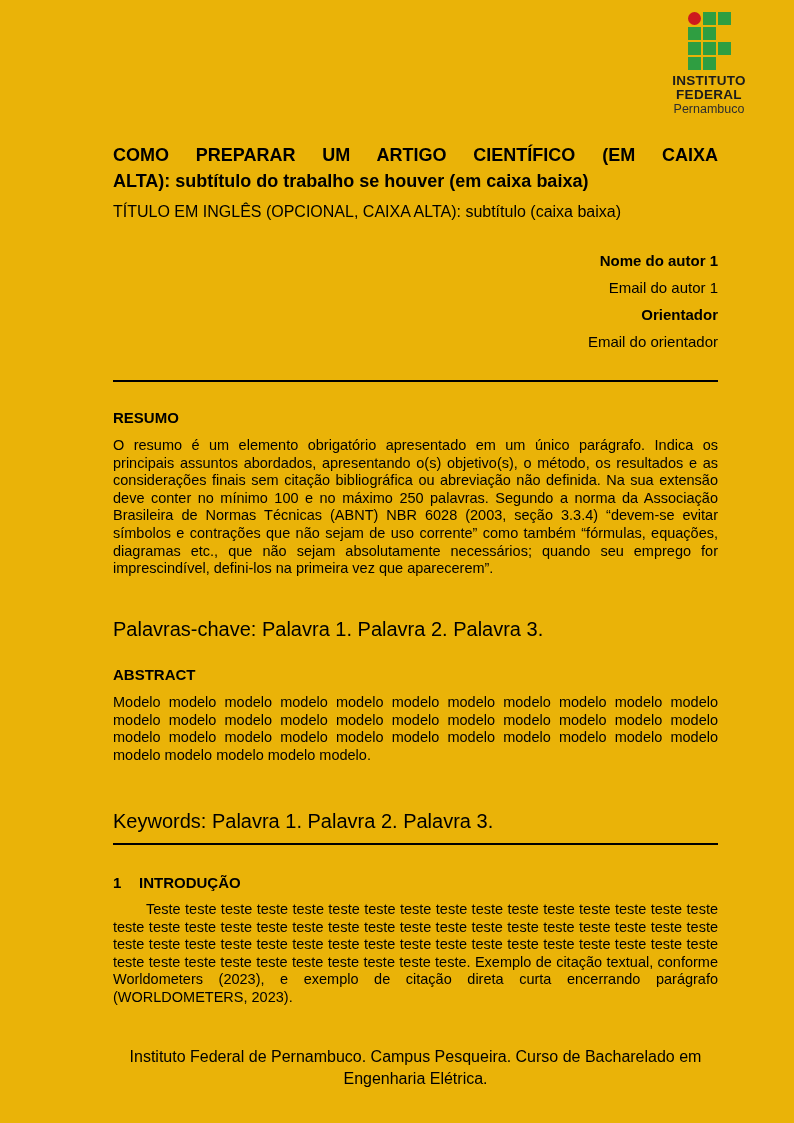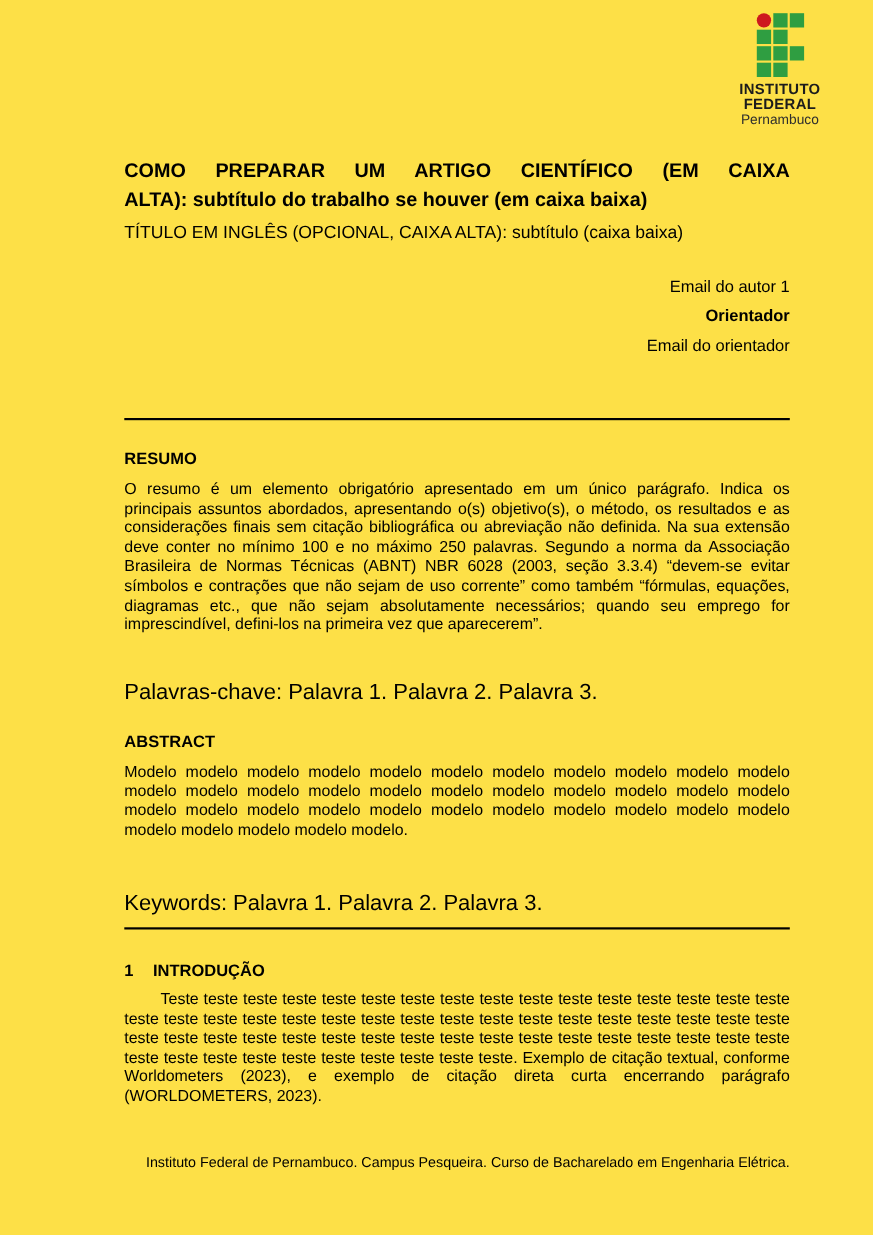--- a/index.html
+++ b/index.html
@@ -1,19 +1,19 @@
 <!DOCTYPE html>
 <html style="--logo-green: #2f9e41; --logo-red: #cd191e;"><head>
 <meta charset="utf-8">
 <style>
   html,body{margin:0;padding:0;background:#888;}
   .page{
     position:relative;
     width:794px;height:1123px;
-    background:#fde047;
+    background:#eab308;
     margin:0 auto;
     font-family:"Liberation Sans", sans-serif;
     color:#000;
     overflow:hidden;
   }
   .abs{position:absolute;left:113px;width:605px;}
 
   
   .logo-wrap{
     position:absolute;top:12px;left:650px;width:118px;
@@ -55,21 +55,21 @@
   .h-intro .num{display:inline-block;width:26px;}
   .body-par{font-size:14.5px;line-height:17.6px;text-align:justify;}
   .p-resumo{top:437px;}
   .p-abstract{top:694px;}
   .p-intro{top:901px;text-indent:33px;}
   .kw-line{font-size:20px;line-height:18px;}
   .kw-pt{top:620px;}
   .kw-en{top:796px;margin-top:16px;}
 
   
-  .footer{top:1046px;font-size:13px;line-height:22px;text-align:right;}
+  .footer{top:1046px;font-size:16px;line-height:22px;text-align:center;}
 </style>
 </head>
 <body>
 
 <div class="page">
 
   <div class="logo-wrap">
     <div class="logo-grid">
       <div class="cell red"></div>
         <div class="cell"></div>
@@ -91,20 +91,21 @@
     <div class="logo-sub">Pernambuco</div>
   </div>
 
   <div class="abs title">
     <div class="l1">COMO PREPARAR UM ARTIGO CIENTÍFICO (EM CAIXA</div>
     <div class="l2">ALTA): subtítulo do trabalho se houver (em caixa baixa)</div>
   </div>
   <div class="abs title-en">TÍTULO EM INGLÊS (OPCIONAL, CAIXA ALTA): subtítulo (caixa baixa)</div>
 
   <div class="abs authors">
+    <div class="bold">Nome do autor 1</div>
     <div>Email do autor 1</div>
     <div class="bold">Orientador</div>
     <div>Email do orientador</div>
   </div>
 
   <hr class="rule rule1">
 
   <div class="abs sec-head h-resumo">RESUMO</div>
   <div class="abs body-par p-resumo">O resumo é um elemento obrigatório apresentado em um único parágrafo. Indica os principais assuntos abordados, apresentando o(s) objetivo(s), o método, os resultados e as considerações finais sem citação bibliográfica ou abreviação não definida. Na sua extensão deve conter no mínimo 100 e no máximo 250 palavras. Segundo a norma da Associação Brasileira de Normas Técnicas (ABNT) NBR 6028 (2003, seção 3.3.4) “devem-se evitar símbolos e contrações que não sejam de uso corrente” como também “fórmulas, equações, diagramas etc., que não sejam absolutamente necessários; quando seu emprego for imprescindível, defini-los na primeira vez que aparecerem”.</div>
   <div class="abs kw-line kw-pt">Palavras-chave: Palavra 1. Palavra 2. Palavra 3.</div>

